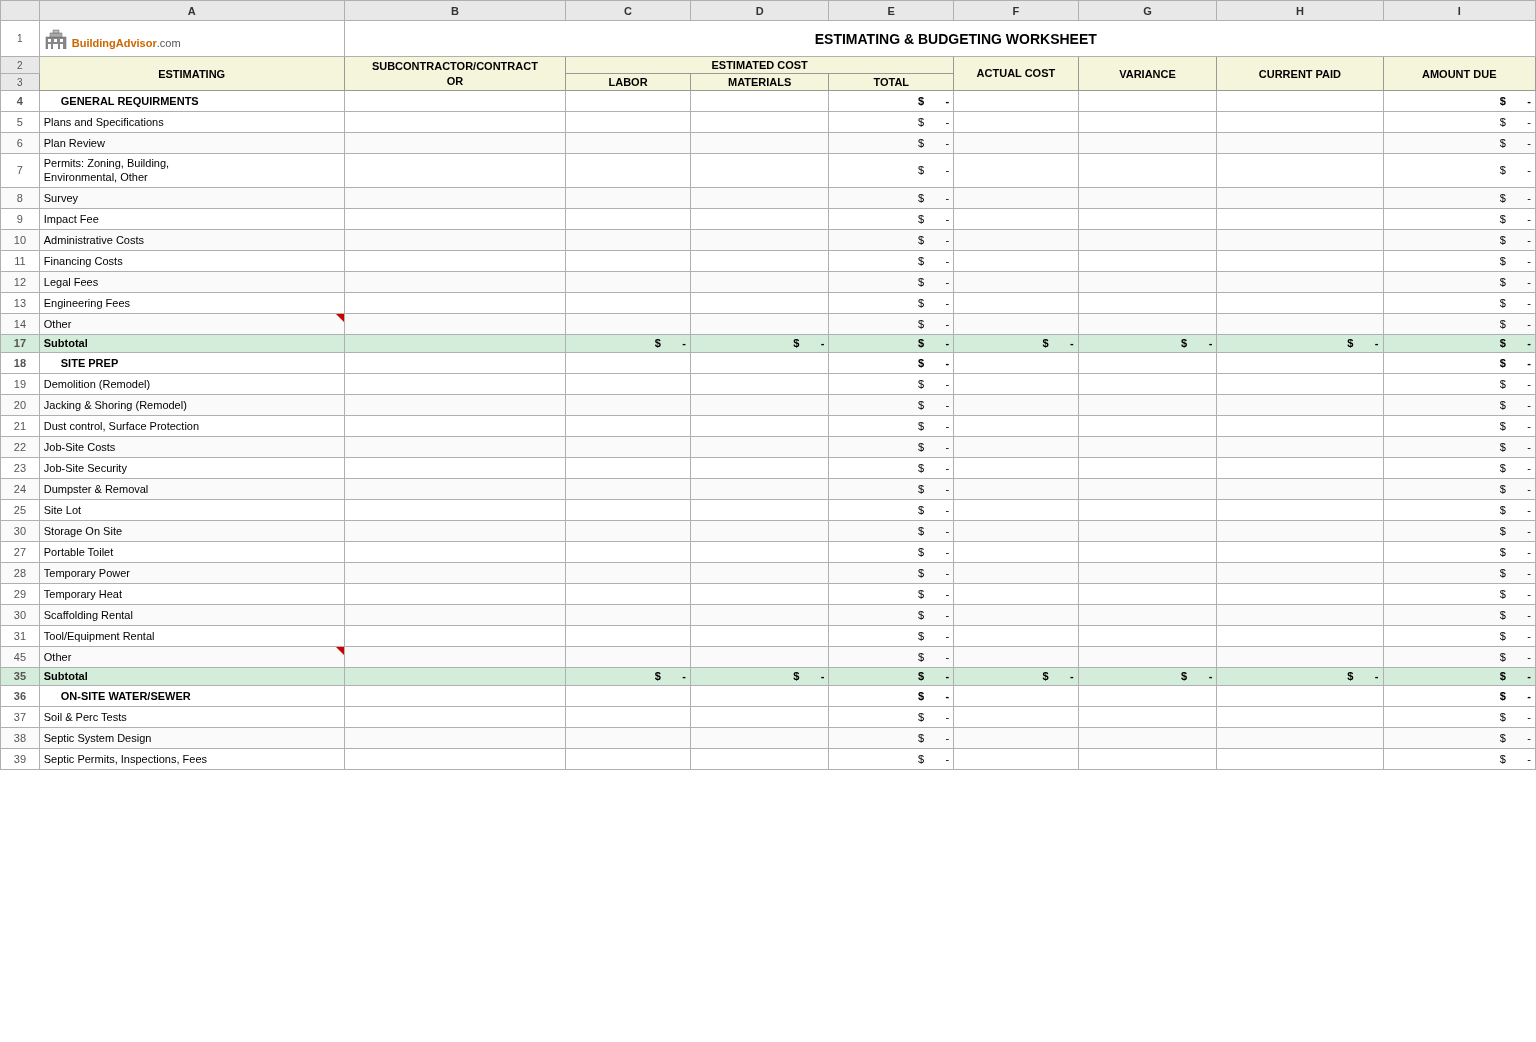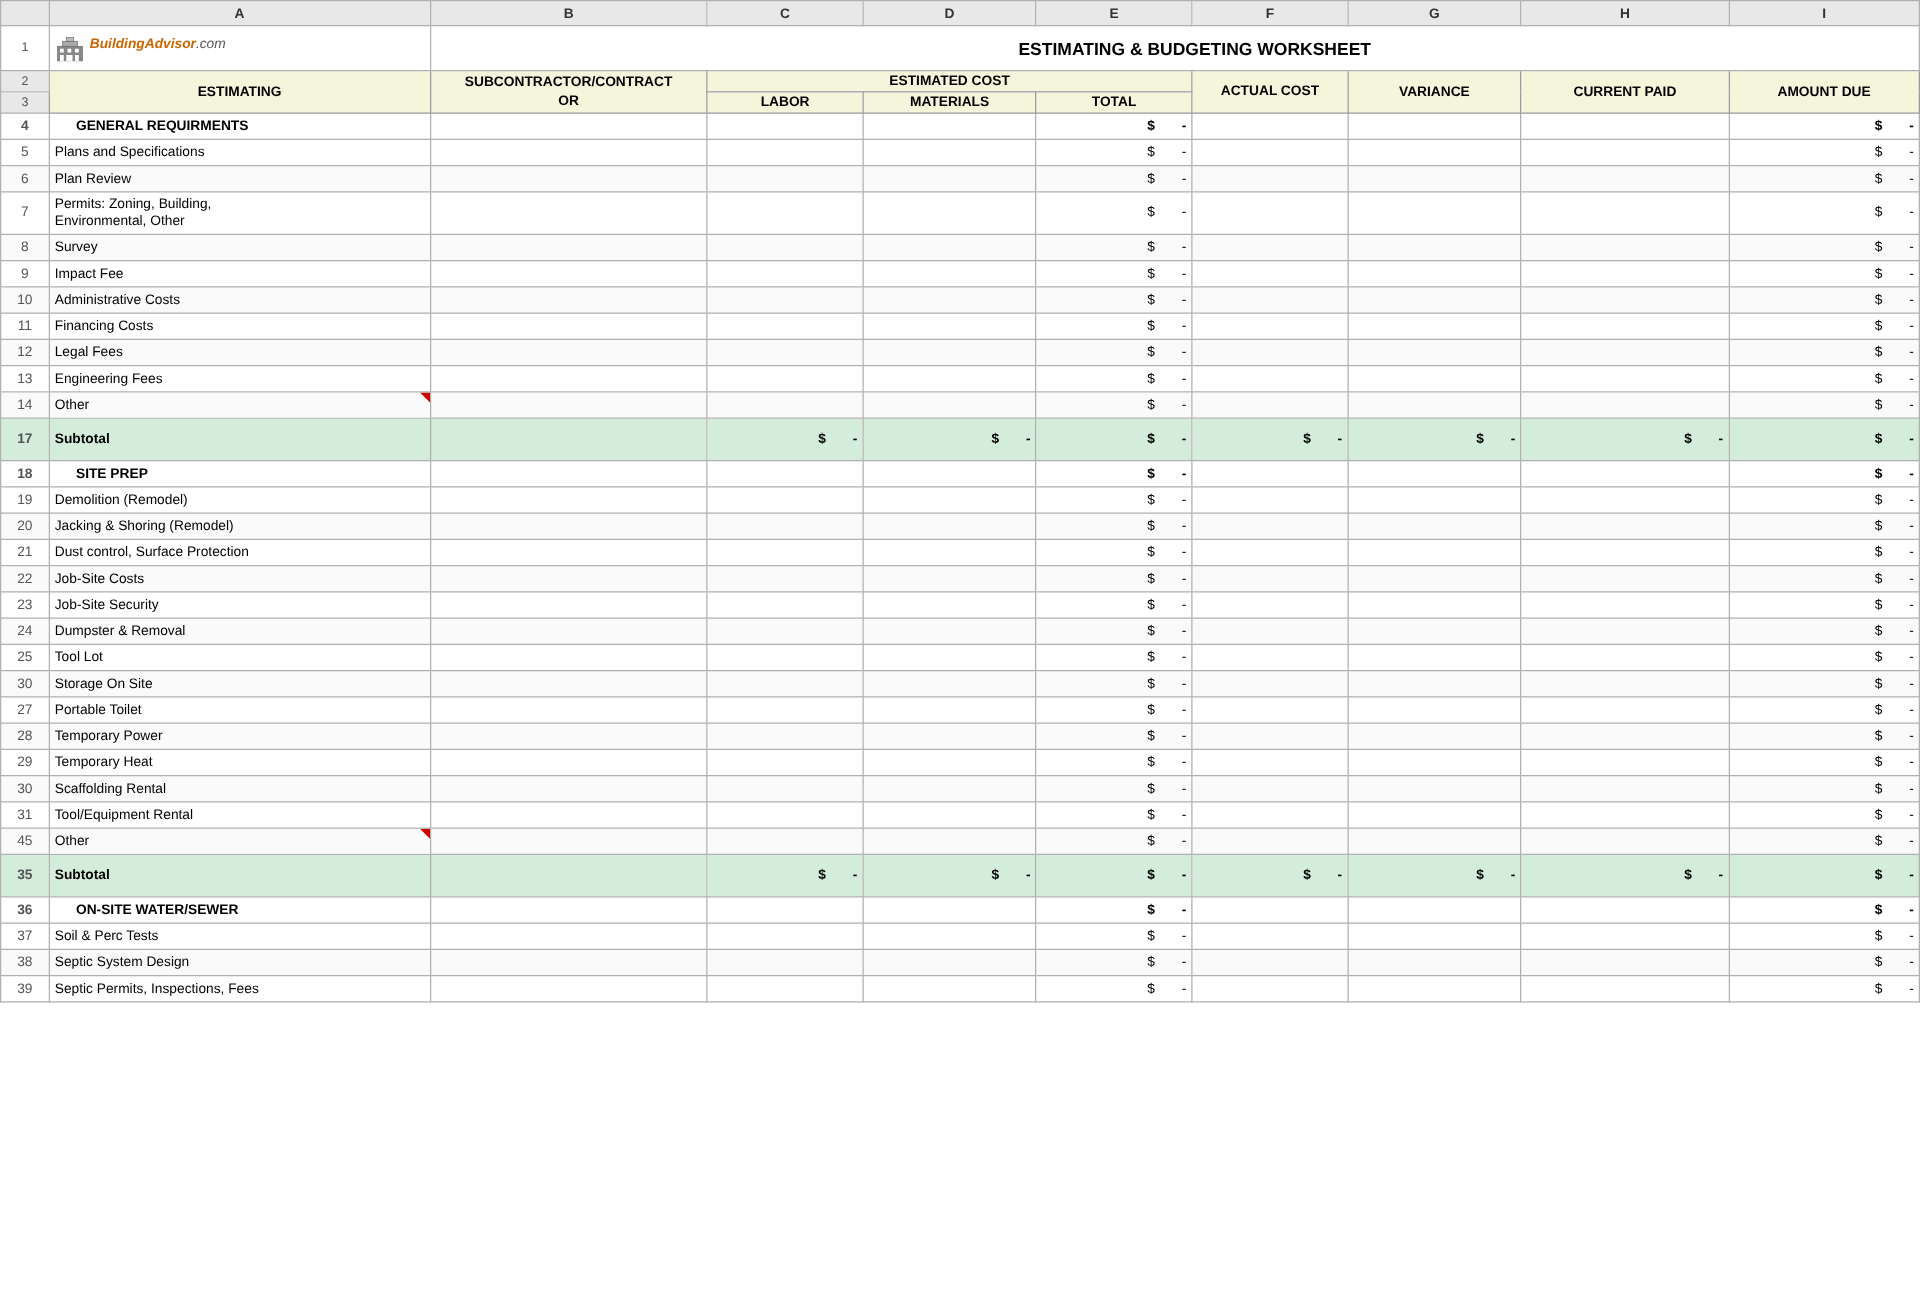--- a/index.html
+++ b/index.html
@@ -48,23 +48,22 @@
       font-size: 14px;
       color: #000;
       padding-left: 36px;
     }
     .logo-cell {
       text-align: left;
       font-size: 11px;
     }
     .logo-text {
       display: flex;
-      align-items: flex-start;
+      align-items: flex-end;
       gap: 4px;
-      font-style: italic;
     }
     .logo-icon {
       width: 24px;
       height: 20px;
     }
     .header-cell {
       background: #f5f5dc;
       text-align: center;
       font-weight: bold;
       font-size: 11px;
@@ -89,21 +88,21 @@
       font-size: 11px;
       background: #fff;
       height: 21px;
     }
 
     
     .subtotal-row td {
       background: #d4edda;
       font-weight: bold;
       font-size: 11px;
-      height: 34px;
+      height: 18px;
     }
     .subtotal-label {
       padding-right: 6px;
     }
     .dollar-cell {
       text-align: right;
       font-size: 11px;
     }
 
     
@@ -468,21 +467,21 @@
         <td></td>
         <td class="dollar-cell"><span>$</span>&nbsp;&nbsp;&nbsp;&nbsp;&nbsp;&nbsp;&nbsp;<span>-</span></td>
         <td></td>
         <td></td>
         <td></td>
         <td class="dollar-cell"><span>$</span>&nbsp;&nbsp;&nbsp;&nbsp;&nbsp;&nbsp;&nbsp;<span>-</span></td>
       </tr>
 
       <tr class="data-row">
         <td class="row-num-cell">25</td>
-        <td class="description-cell">Tool Lot</td>
+        <td class="description-cell">Site Lot</td>
         <td></td>
         <td></td>
         <td></td>
         <td class="dollar-cell"><span>$</span>&nbsp;&nbsp;&nbsp;&nbsp;&nbsp;&nbsp;&nbsp;<span>-</span></td>
         <td></td>
         <td></td>
         <td></td>
         <td class="dollar-cell"><span>$</span>&nbsp;&nbsp;&nbsp;&nbsp;&nbsp;&nbsp;&nbsp;<span>-</span></td>
       </tr>
 

